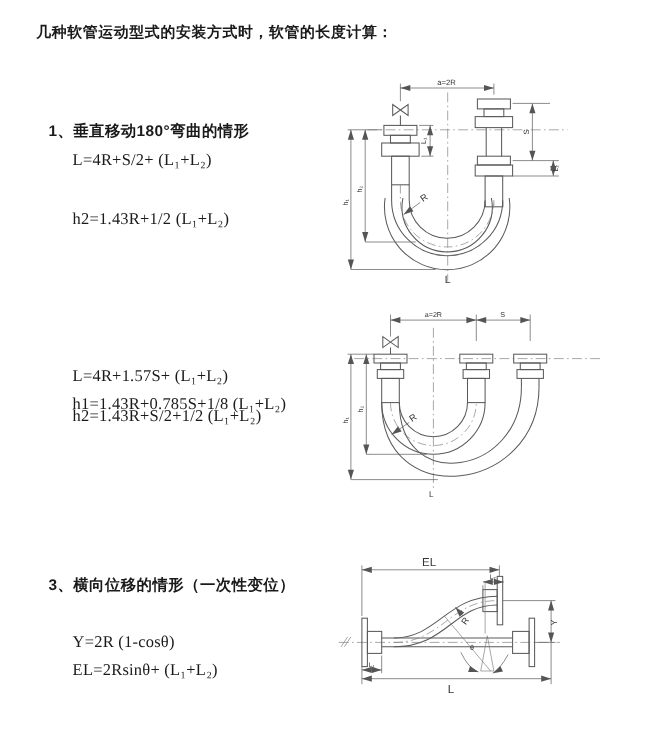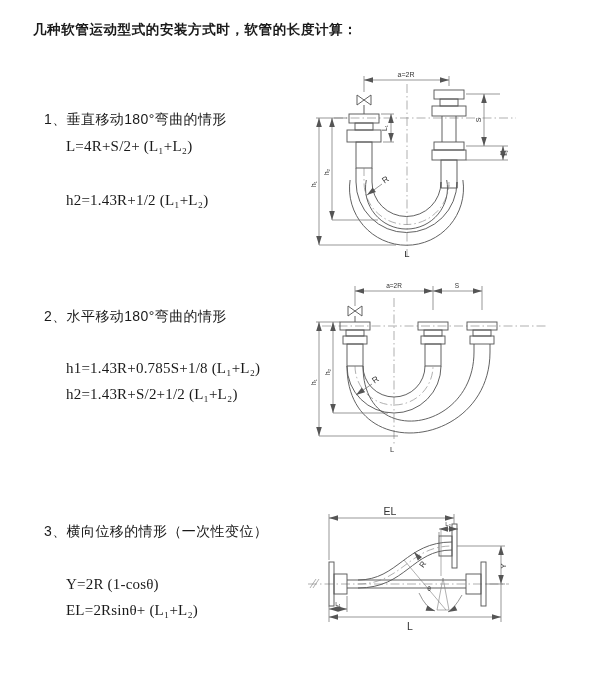--- a/index.html
+++ b/index.html
@@ -1,41 +1,41 @@
 <!DOCTYPE html>
 <html><head>
 <meta charset="utf-8">
 <style>
   html,body{margin:0;padding:0;background:#fff;}
   .page{position:relative;width:600px;height:675px;background:#ffffff;overflow:hidden;
         font-family:"Liberation Sans","DejaVu Sans",sans-serif;color:#1a1a1a;}
   .title{position:absolute;left:33px;top:21px;font-size:13.5px;font-weight:bold;letter-spacing:.6px;}
-  .sec-heading{position:absolute;font-size:14px;font-weight:normal;letter-spacing:.4px;}
+  .sec-heading{position:absolute;font-size:14px;font-weight:bold;letter-spacing:.4px;}
   .formula{position:absolute;font-size:15px;letter-spacing:.2px;font-family:Liberation Serif, serif;}
   svg{position:absolute;}
   svg text{fill:#333;font-family:"Liberation Sans","DejaVu Sans",sans-serif;}
   .ln{stroke:#5a5a5a;stroke-width:.95;fill:none;}
   .dim{stroke:#6a6a6a;stroke-width:.7;fill:none;}
   .cl{stroke:#7a7a7a;stroke-width:.6;stroke-dasharray:9 3 1.5 3;fill:none;}
   .tn{stroke:#7a7a7a;stroke-width:.6;fill:none;}
 </style>
 </head>
 <body>
 
 <div class="page">
 
   <div class="title">几种软管运动型式的安装方式时，软管的长度计算：</div>
 
   <div class="sec-heading" style="left:44px;top:111px">1、垂直移动180°弯曲的情形</div>
   <div class="formula" style="left:66px;top:138px">L=4R+S/2+ (L₁+L₂)</div>
   <div class="formula" style="left:66px;top:192px">h2=1.43R+1/2 (L₁+L₂)</div>
 
-  <div class="sec-heading" style="left:44px;top:308px">2、水平移动180°弯曲的情形</div>
+  <div class="formula" style="left:66px;top:334px">L=4R+1.57S+ (L₁+L₂)</div>
   <div class="formula" style="left:66px;top:360px">h1=1.43R+0.785S+1/8 (L₁+L₂)</div>
-  <div class="formula" style="left:66px;top:386px">h2=1.43R+S/2+1/2 (L₁+L₂)</div>
+  <div class="formula" style="left:66px;top:371px">h2=1.43R+S/2+1/2 (L₁+L₂)</div>
 
   <div class="sec-heading" style="left:44px;top:523px">3、横向位移的情形（一次性变位）</div>
   <div class="formula" style="left:66px;top:576px">Y=2R (1-cosθ)</div>
   <div class="formula" style="left:66px;top:602px">EL=2Rsinθ+ (L₁+L₂)</div>
 
   <svg style="left:308px;top:68px" width="272" height="192" viewBox="0 0 272 192">
     <defs>
       <marker id="ar1" markerUnits="userSpaceOnUse" markerWidth="10" markerHeight="8" viewBox="0 0 10 8" refX="9.5" refY="4" orient="auto-start-reverse">
         <path d="M0.5,1.2 L9.5,4 L0.5,6.8 Z" fill="#555"></path>
       </marker>

